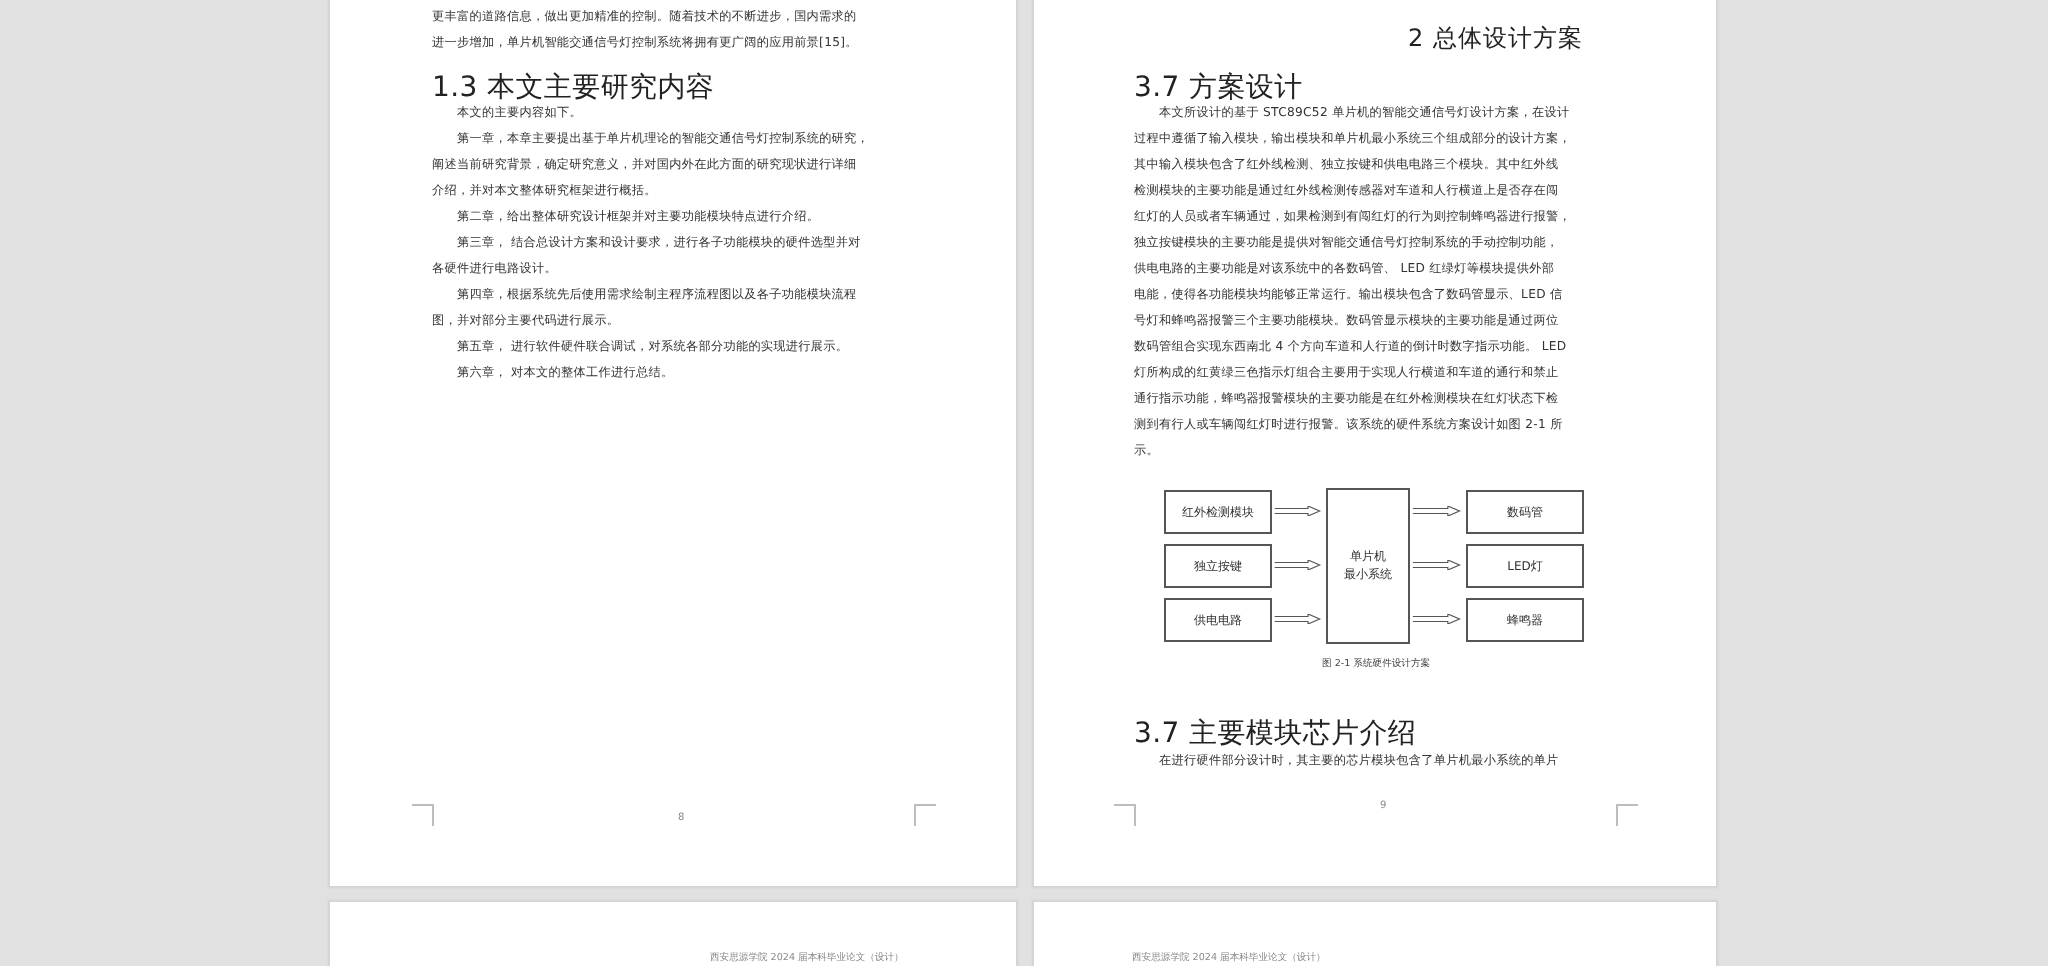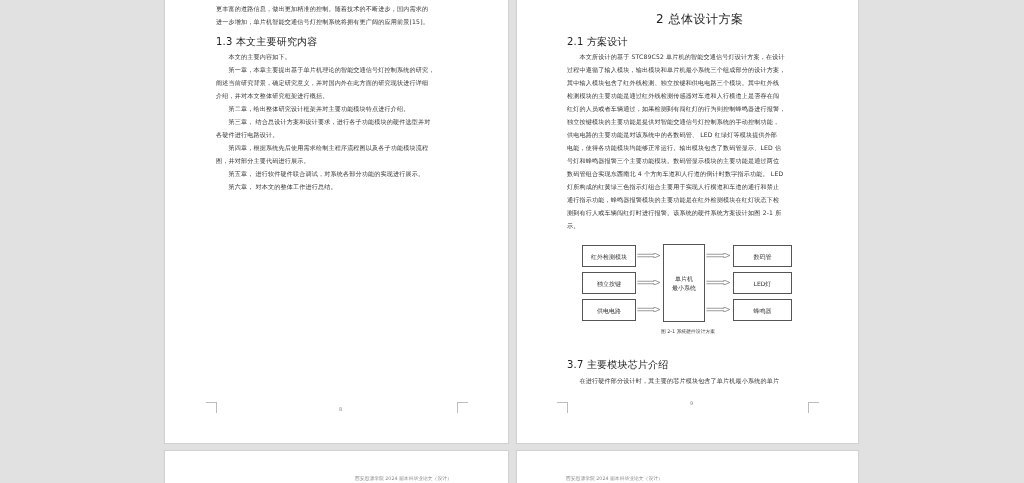--- a/index.html
+++ b/index.html
@@ -17,24 +17,24 @@
   .corner.bl { border-top-width:1px; border-right-width:1px; }
   .corner.br { border-top-width:1px; border-left-width:1px; }
   .pnum { position:absolute; font-size:5px; color:#888; font-family:"DejaVu Sans", sans-serif; }
   .para {
     position:absolute; font-size:6.1px; line-height:13px; color:#333;
     text-align:justify; text-align-last:left;
     font-family:"DejaVu Sans", sans-serif; letter-spacing:0.15px;
   }
   .para .ind { display:inline-block; width:12.5px; }
   .h2 {
-    position:absolute; font-size:10px; color:#222; font-family:"DejaVu Sans", sans-serif; letter-spacing:0.2px;
+    position:absolute; font-size:14px; color:#222; font-family:"DejaVu Sans", sans-serif; letter-spacing:0.2px;
   }
   .h1 {
-    position:absolute; font-size:12px; color:#222; font-family:"DejaVu Sans", sans-serif; letter-spacing:0.5px;
+    position:absolute; font-size:12px; color:#222; font-family:"DejaVu Sans", sans-serif; letter-spacing:0.5px;margin-left:48px;
   }
   .line { display:block; white-space:nowrap; }
   .box {
     position:absolute; border:1px solid #555; background:#fff;
     font-size:6px; color:#333; font-family:"DejaVu Sans", sans-serif;
     display:flex; align-items:center; justify-content:center; text-align:center; line-height:9px;
   }
   .arrow { position:absolute; height:5px; }
   .caption { position:absolute; font-size:4.8px; color:#444; font-family:"DejaVu Sans", sans-serif; }
   .header-text { position:absolute; font-size:4.8px; color:#888; font-family:"DejaVu Sans", sans-serif; }
@@ -63,21 +63,21 @@
     <span class="line"><span class="ind"></span><span>第六章， 对本文的整体工作进行总结。</span></span>
   </div>
 
   <div class="corner bl" style="left:41px; top:412px;"></div>
   <div class="corner br" style="left:292px; top:412px;"></div>
   <div class="pnum" style="left:174px; top:416px;">8</div>
 </div>
 
 <div class="page" style="left:517px; top:-10px; width:341px; height:453px;">
   <div class="h1" style="left:139px; top:21px;">2 总体设计方案</div>
-  <div class="h2" style="left:50px; top:45px;">2.1 方案设计</div>
+  <div class="h2" style="left:50px; top:45px;">3.7 方案设计</div>
 
   <div class="para" style="left:50px; top:60px; width:241px;">
     <span class="line"><span class="ind"></span><span>本文所设计的基于 STC89C52 单片机的智能交通信号灯设计方案，在设计</span></span>
     <span class="line">过程中遵循了输入模块，输出模块和单片机最小系统三个组成部分的设计方案，</span>
     <span class="line">其中输入模块包含了红外线检测、独立按键和供电电路三个模块。其中红外线</span>
     <span class="line">检测模块的主要功能是通过红外线检测传感器对车道和人行横道上是否存在闯</span>
     <span class="line">红灯的人员或者车辆通过，如果检测到有闯红灯的行为则控制蜂鸣器进行报警，</span>
     <span class="line">独立按键模块的主要功能是提供对智能交通信号灯控制系统的手动控制功能，</span>
     <span class="line">供电电路的主要功能是对该系统中的各数码管、 LED 红绿灯等模块提供外部</span>
     <span class="line">电能，使得各功能模块均能够正常运行。输出模块包含了数码管显示、LED 信</span>

